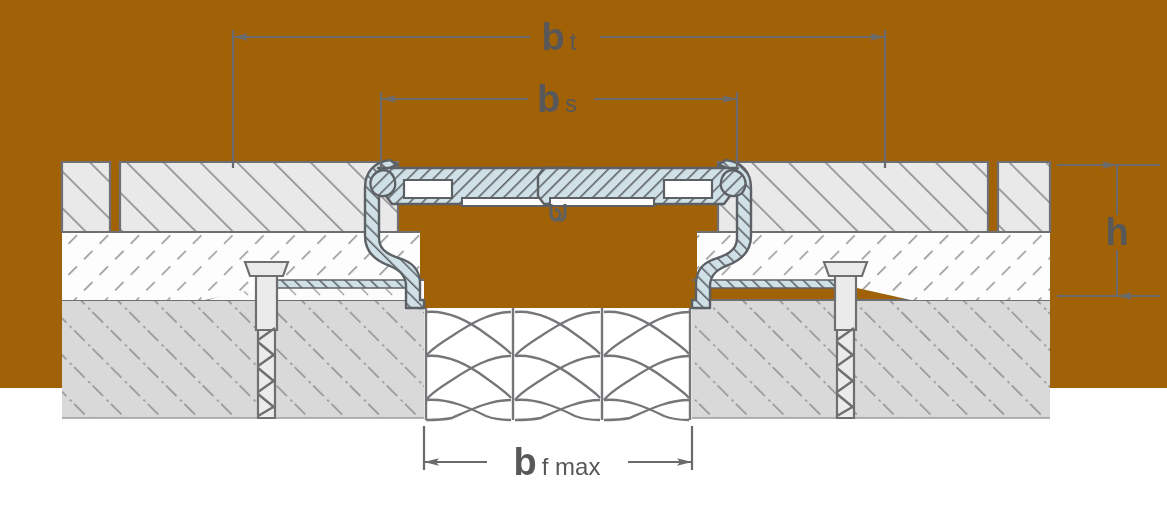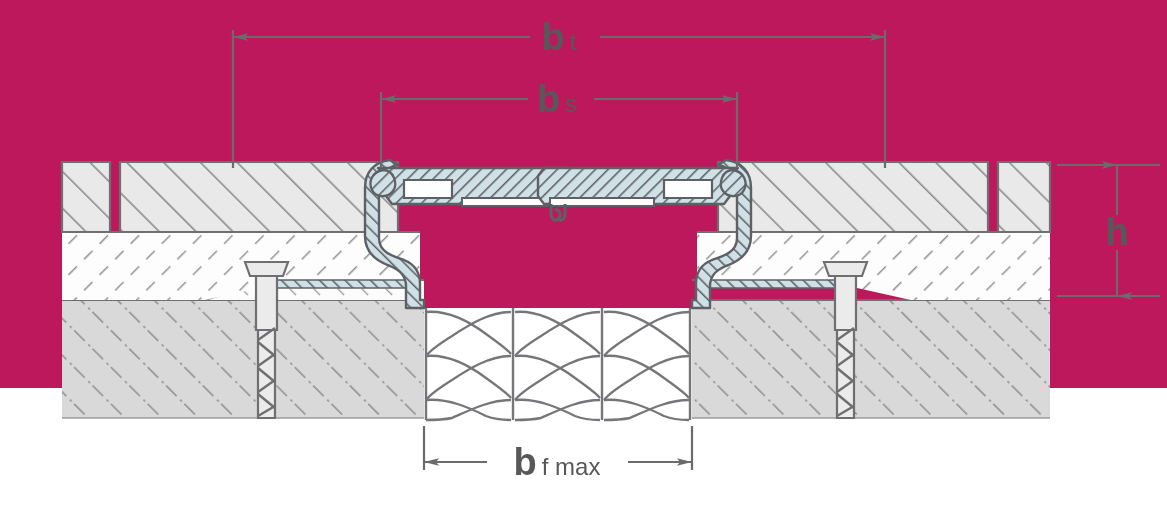--- a/index.html
+++ b/index.html
@@ -1,18 +1,18 @@
 <!DOCTYPE html>
 <html><head>
 <meta charset="utf-8">
 <style>
   html,body{margin:0;padding:0;background:#ffffff;}
   body{width:1167px;height:505px;overflow:hidden;
        font-family:"Liberation Sans", sans-serif;}
-  #stage{position:relative;width:1167px;height:388px;background:#be185d;}
+  #stage{position:relative;width:1167px;height:388px;background:#a16207;}
   svg.draw{position:absolute;left:0;top:0;width:1167px;height:505px;}
   .dimlabel{font-family:"Liberation Sans", sans-serif;fill:#58585a;}
   .dimlabel .main{font-size:38px;font-weight:bold;}
   .dimlabel .sub{font-size:24px;font-weight:normal;}
 </style>
 </head>
 <body>
 
 <div id="stage">
 

